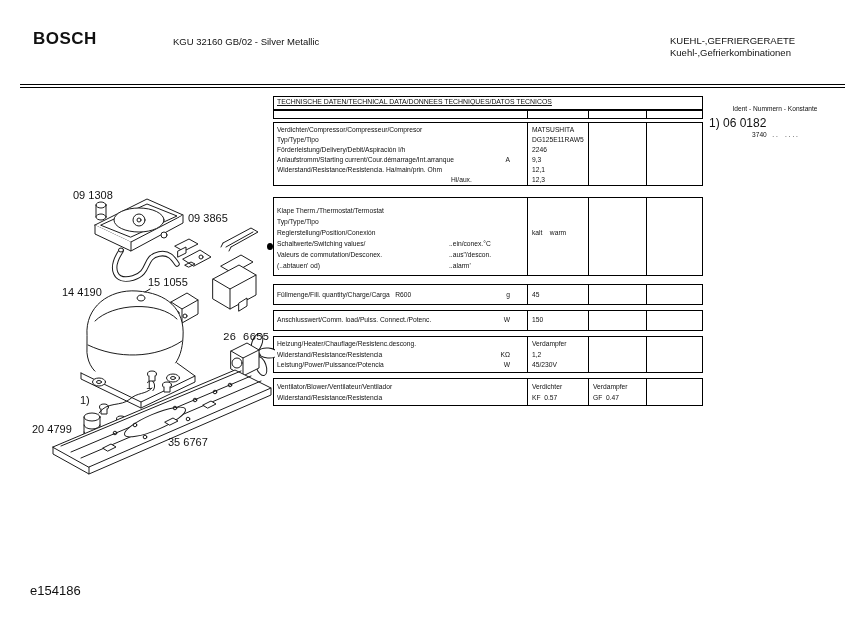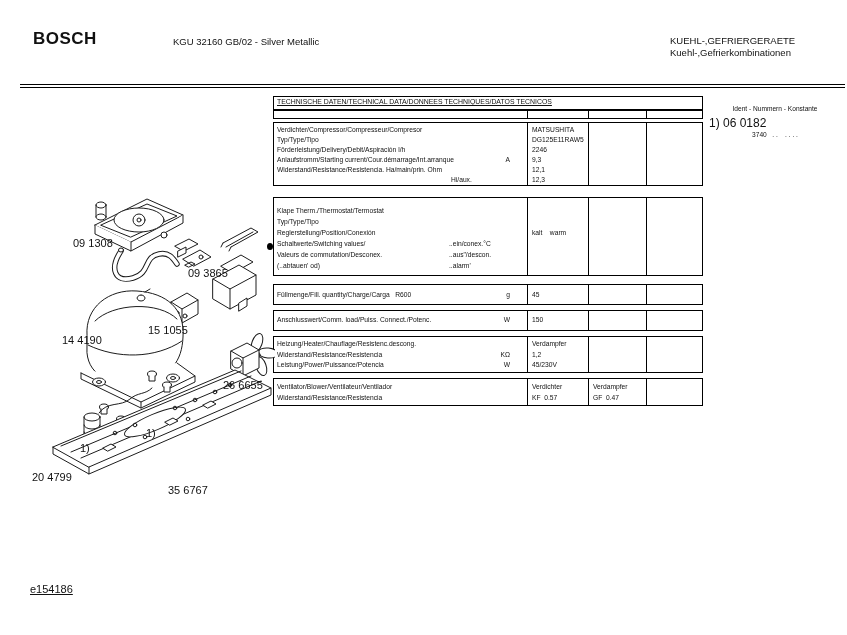--- a/index.html
+++ b/index.html
@@ -6,21 +6,21 @@
   .page{position:relative;width:847px;height:635px;background:#fff;overflow:hidden;
         font-family:"Liberation Sans",sans-serif;color:#111;border-radius:8px;}
   .abs{position:absolute;}
   
   .brand{left:33px;top:29px;font-size:17px;font-weight:bold;letter-spacing:.5px;}
   .model{left:173px;top:36px;font-size:9.5px;}
   .cat{left:670px;top:35px;font-size:9.5px;line-height:12px;}
   .rule2{left:20px;top:84px;width:825px;height:2px;border-top:1.3px solid #000;border-bottom:1.3px solid #000;}
   .ident{left:705px;top:88px;width:140px;text-align:center;font-size:6.6px;line-height:8.5px;white-space:pre;}
   .refnote{left:709px;top:116px;font-size:12px;}
-  .footer{left:30px;top:583px;font-size:11px;text-decoration:underline;}
+  .footer{left:30px;top:583px;font-size:13px;}
   
   .ttl{left:273px;top:96px;width:430px;height:14px;border:1.5px solid #000;box-sizing:border-box;
        font-size:6.9px;line-height:10.5px;padding-left:3px;background:#fff;}
   .ttl span{text-decoration:underline;}
   .strip{left:273px;top:110px;width:430px;height:9px;border:1.5px solid #000;box-sizing:border-box;display:flex;background:#fff;}
   .s-lab{width:253px;box-sizing:border-box;}
   .s-c{box-sizing:border-box;border-left:1.5px solid #000;}
   .blk{left:273px;width:430px;border:1.5px solid #000;box-sizing:border-box;display:flex;background:#fff;}
   .col{box-sizing:border-box;}
   .lab{width:253px;padding-left:3px;}
@@ -33,23 +33,23 @@
   .m1{margin-left:174px;}
   .b1{top:122px;height:64px;} .b1 .ln{line-height:10px;height:10px;} .b1 .col{padding-top:2px;}
   .b2{top:197px;height:79px;} .b2 .ln{line-height:11px;height:11px;} .b2 .col{padding-top:7px;}
   .b3{top:284px;height:21px;} .b3 .col{padding-top:5px;}
   .b4{top:310px;height:21px;} .b4 .col{padding-top:4px;}
   .b5{top:336px;height:37px;} .b5 .ln{line-height:10.5px;height:10.5px;} .b5 .col{padding-top:2px;}
   .b6{top:378px;height:28px;} .b6 .ln{line-height:11px;height:11px;} .b6 .col{padding-top:2px;}
   .inkdot{left:267px;top:243px;width:6px;height:7px;background:#000;border-radius:50%;}
   
   .diagram{left:25px;top:185px;}
-  .plabel{font-size:11px;color:#111;margin-top:48px;}
-  .pl1{left:73px;top:189px;} .pl2{left:188px;top:219px;} .pl3{left:148px;top:276px;}
-  .pl4{left:62px;top:286px;} .pl5{left:223px;top:331px;} .pl6{left:146px;top:379px;}
+  .plabel{font-size:11px;color:#111;}
+  .pl1{left:73px;top:189px;} .pl2{left:188px;top:212px;} .pl3{left:148px;top:276px;}
+  .pl4{left:62px;top:286px;} .pl5{left:223px;top:331px;font-family:Liberation Mono, monospace;} .pl6{left:146px;top:379px;}
   .pl7{left:80px;top:394px;} .pl8{left:32px;top:423px;} .pl9{left:168px;top:436px;}
 </style>
 </head>
 <body>
 
 <div class="page">
 
   <div class="abs brand">BOSCH</div>
   <div class="abs model">KGU 32160 GB/02 - Silver Metallic</div>
   <div class="abs cat">

